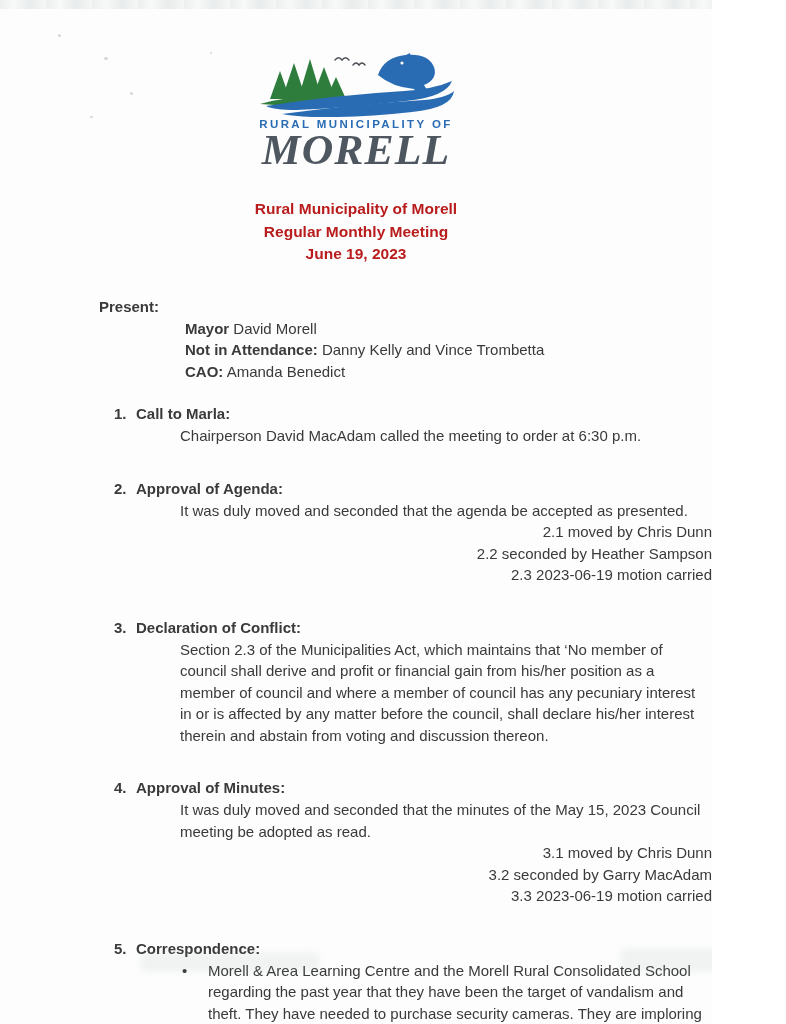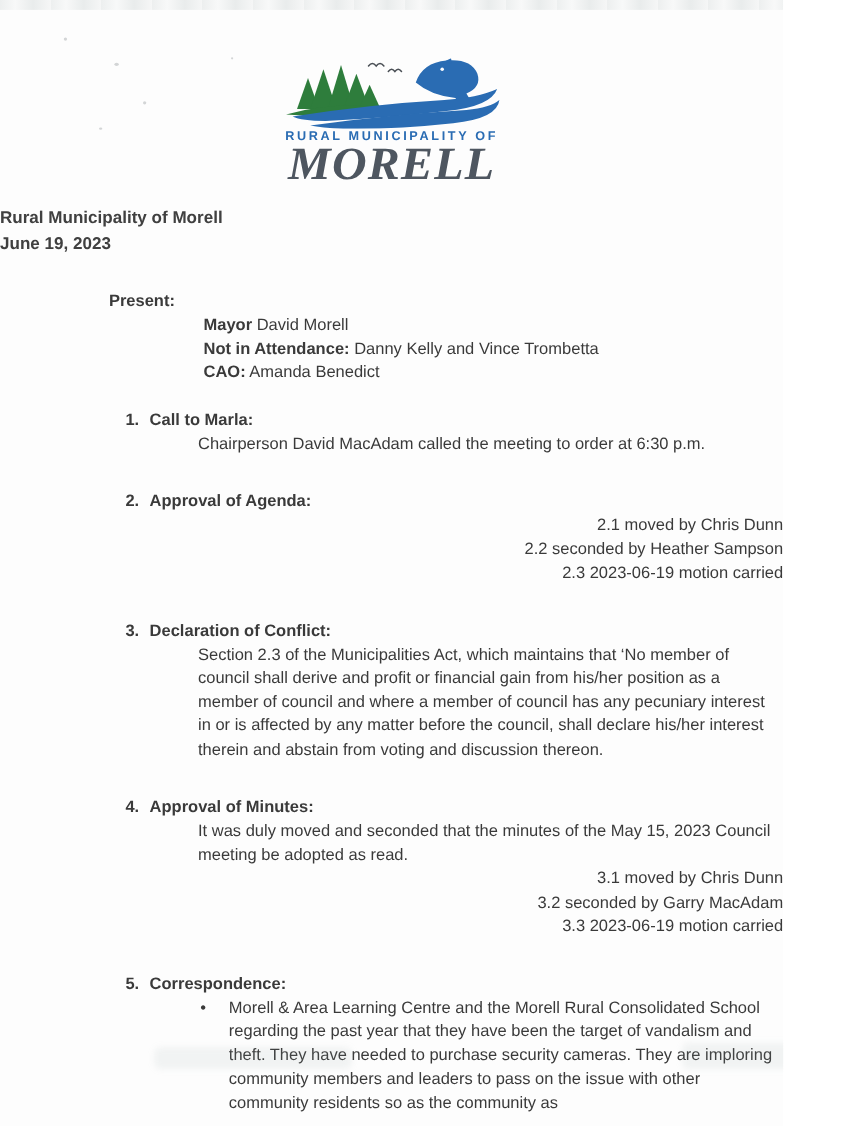--- a/index.html
+++ b/index.html
@@ -30,21 +30,21 @@
   }
   .logo-large{
     margin-top:-2px;
     font-family:"Liberation Serif",serif;
     font-style:italic;font-weight:bold;
     font-size:42px;line-height:44px;letter-spacing:1px;
     color:#4e5660;transform:scaleX(1.04);transform-origin:center;
   }
 
   
-  .doc-header{margin-top:16px;text-align:left;font-weight:bold;font-size:15.5px;line-height:22.5px;color:#404040;}
+  .doc-header{margin-top:26px;text-align:center;font-weight:bold;font-size:15.5px;line-height:22.5px;color:#b91c1c;}
 
   
   .present{margin-top:30px;}
   .present-label{margin-left:99px;font-weight:bold;font-size:15px;line-height:22px;}
   .present-rows{margin-left:185px;margin-top:0px;}
   .present-row{font-size:15px;line-height:21.5px;}
   .present-row b{font-weight:bold;}
 
   
   .sections{margin-top:21px;}
@@ -98,20 +98,21 @@
         <path d="M10 53 Q80 42 148 38 Q178 36 196 28 Q190 44 150 48 Q90 55 40 57 Q18 57 10 53 Z"></path>
         <path d="M26 61 Q100 51 168 47 Q190 45 198 38 Q196 55 156 59 Q100 65 56 64 Q36 63 26 61 Z"></path>
       </g>
     </svg>
     <div class="logo-small">RURAL MUNICIPALITY OF</div>
     <div class="logo-large">MORELL</div>
   </div>
 
   <div class="doc-header">
     <div>Rural Municipality of Morell</div>
+    <div>Regular Monthly Meeting</div>
     <div>June 19, 2023</div>
   </div>
 
   <div class="present">
     <div class="present-label">Present:</div>
     <div class="present-rows">
       <div class="present-row"><b>Mayor</b><span> David Morell</span></div>
       <div class="present-row"><b>Not in Attendance:</b><span> Danny Kelly and Vince Trombetta</span></div>
       <div class="present-row"><b>CAO:</b><span> Amanda Benedict</span></div>
     </div>
@@ -125,20 +126,21 @@
         <span>Call to Marla:</span>
       </div>
       <div class="sec-body">Chairperson David MacAdam called the meeting to order at 6:30 p.m.</div>
     </div>
 
     <div class="section">
       <div class="sec-head">
         <span class="sec-num">2.</span>
         <span>Approval of Agenda:</span>
       </div>
+      <div class="sec-body">It was duly moved and seconded that the agenda be accepted as presented.</div>
       <div class="sec-line">2.1 moved by Chris Dunn</div>
       <div class="sec-line">2.2 seconded by Heather Sampson</div>
       <div class="sec-line">2.3 2023-06-19 motion carried</div>
     </div>
 
     <div class="section">
       <div class="sec-head">
         <span class="sec-num">3.</span>
         <span>Declaration of Conflict:</span>
       </div>

